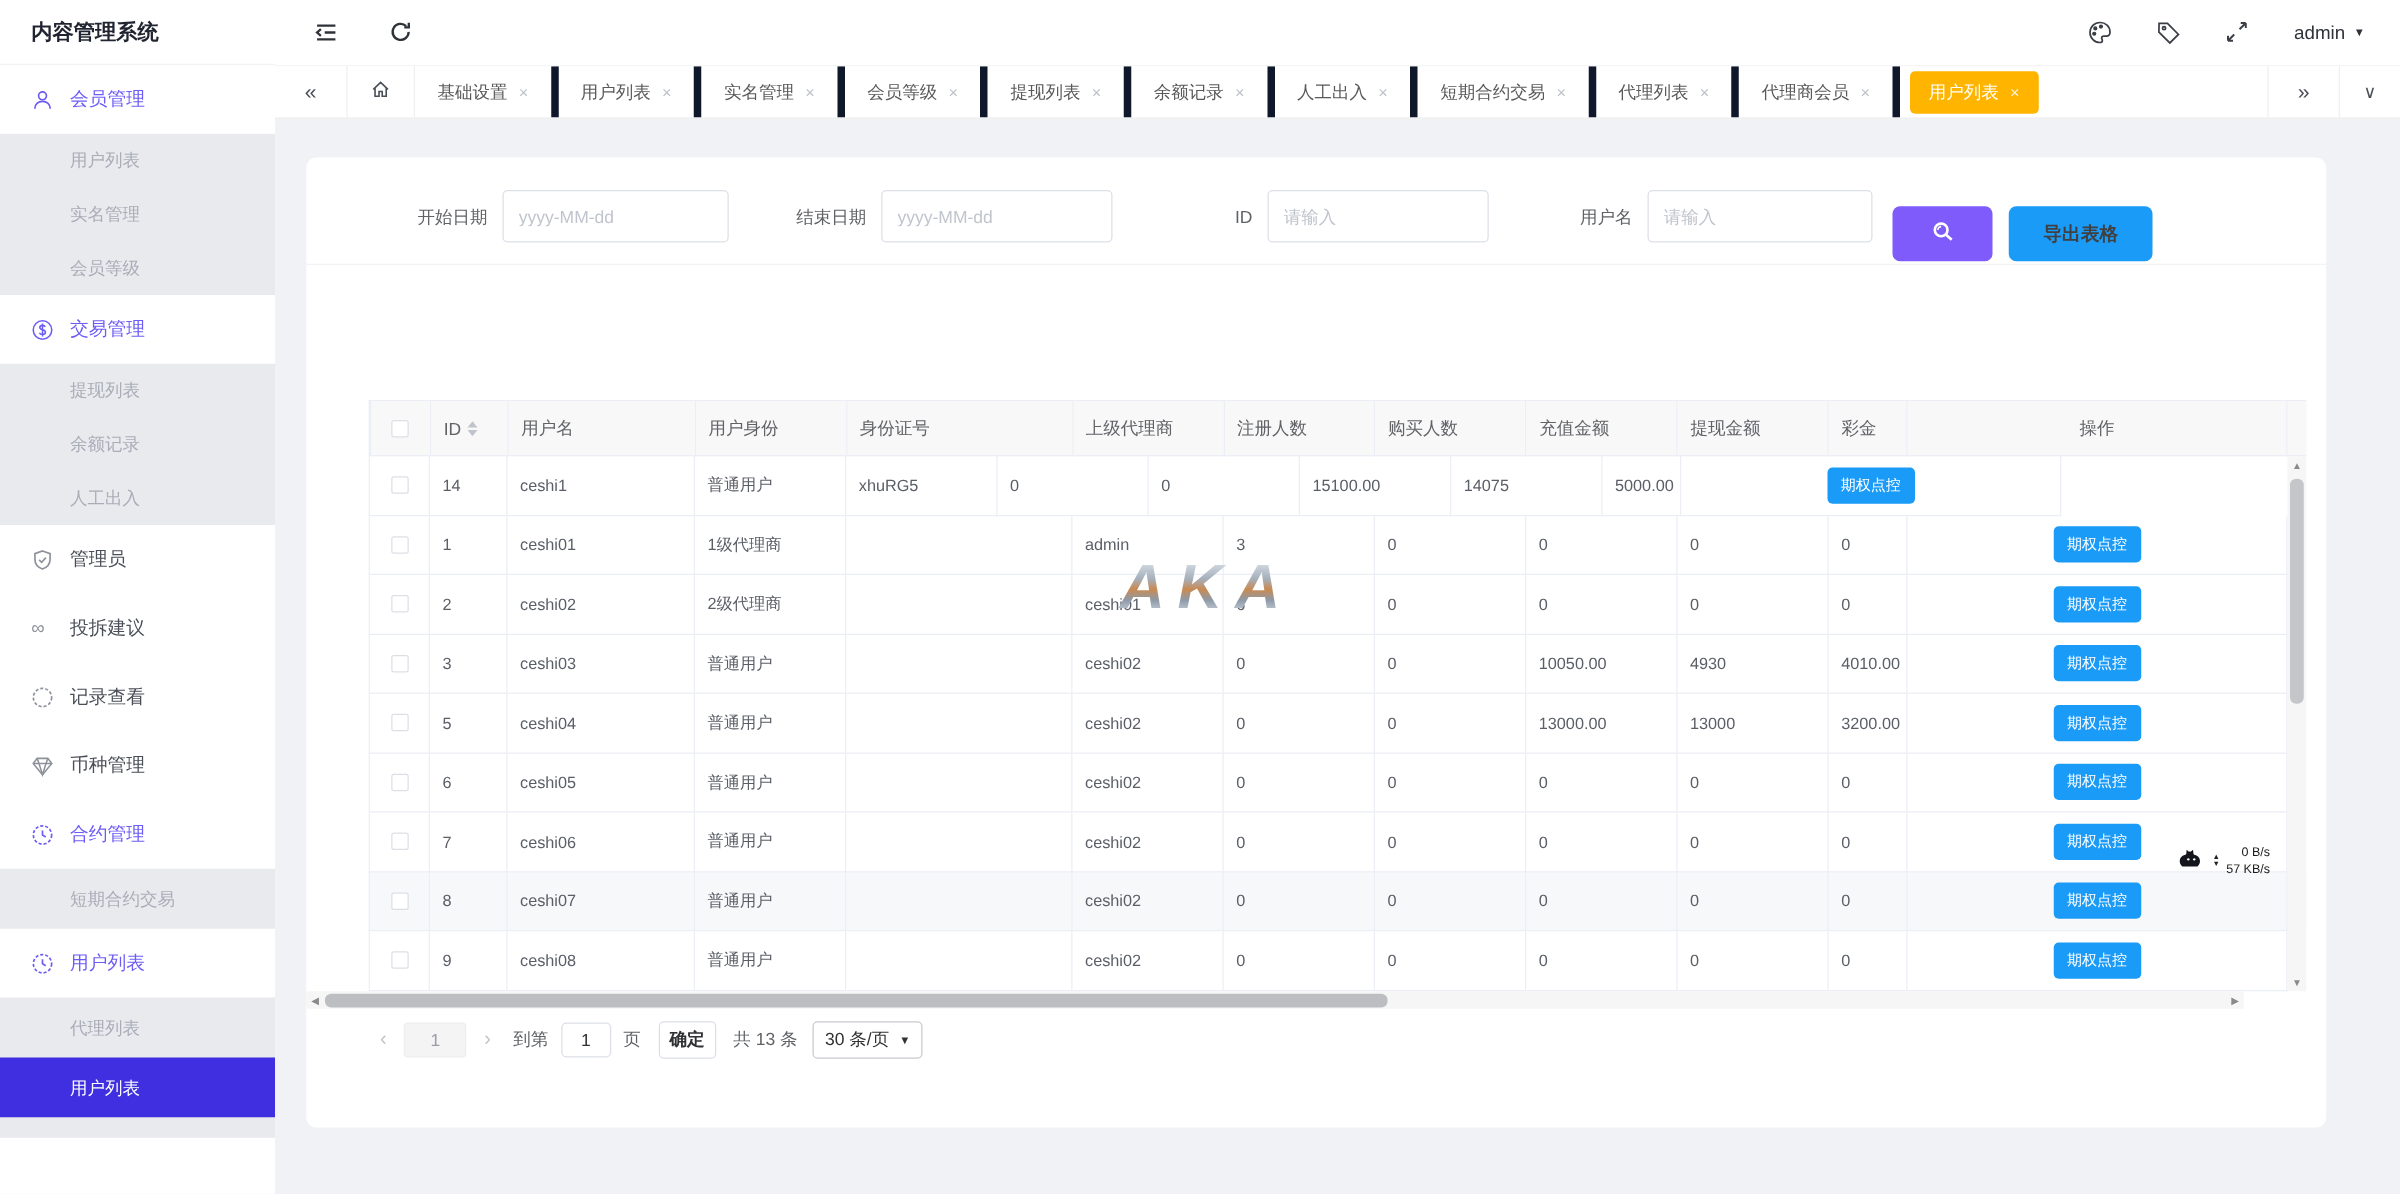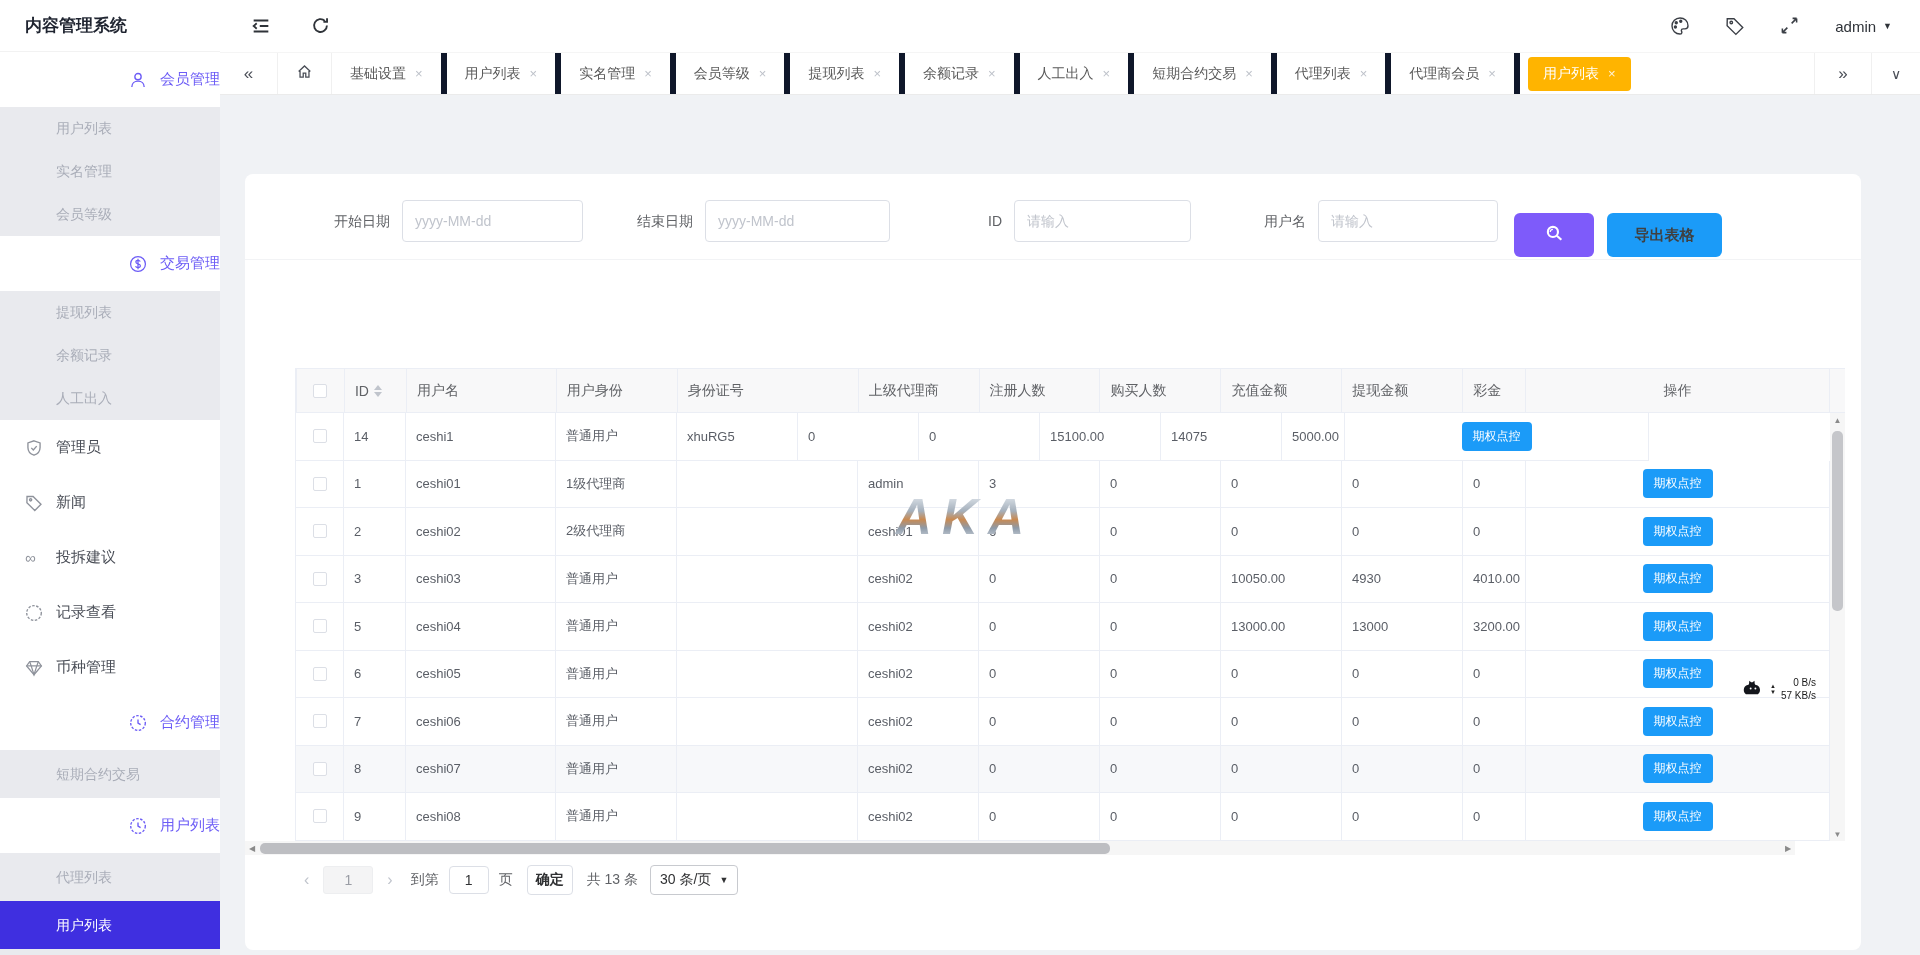--- a/index.html
+++ b/index.html
@@ -3,21 +3,21 @@
 <meta charset="utf-8">
 <style>
   * { margin:0; padding:0; box-sizing:border-box; }
   html,body { width:1920px; height:955px; overflow:hidden; font-family:"Liberation Sans","DejaVu Sans",sans-serif; background:#F0F2F5; }
 
   
   .sidebar { position:absolute; left:0; top:0; width:220px; height:955px; background:#fff; z-index:20; }
   .logo { height:52px; line-height:52px; padding-left:25px; font-size:17px; font-weight:bold; color:#1F2430; border-bottom:1px solid #F2F2F2; }
   .m-item { position:relative; height:55px; display:flex; align-items:center; padding-left:25px; font-size:15px; color:#4A4E57; cursor:pointer; }
   .m-item .mi { width:18px; height:18px; margin-right:13px; display:inline-flex; color:#8E929B; }
-  .m-item.accent { color:#6C5CF6;justify-content:flex-end; }
+  .m-item.accent { color:#6C5CF6; }
   .m-item.accent .mi { color:#6C5CF6; }
   .sub { background:#E9EAEE; }
   .s-item { height:43px; line-height:43px; padding-left:56px; font-size:14px; color:#A9ADB8; cursor:pointer; }
   .s-item.tall { height:48px; line-height:48px; }
   .s-item.active { background:#3F2FE0; color:#fff; }
   .sub-filler { height:16px; background:#E9EAEE; }
 
   
   .tophdr { position:absolute; left:220px; top:0; right:0; height:52px; background:#fff; display:flex; align-items:center; z-index:10; }
   .hd-ic { width:22px; height:22px; color:#2F3339; display:inline-flex; cursor:pointer; }
@@ -35,21 +35,21 @@
   .tabs { display:flex; align-items:stretch; flex:1; overflow:hidden; }
   .tab { display:flex; align-items:center; gap:9px; padding:0 18px; font-size:14px; color:#595959; border-right:6px solid #0f172a; cursor:pointer; white-space:nowrap; }
   .tab .x { font-size:13px; color:#BDC1C9; cursor:pointer; }
   .tab.active { background:#FFB400; color:#fff; border-radius:4px; align-self:center; height:34px; margin:0 8px; border-right:none; padding:0 15px; }
   .tab.active .x { color:rgba(255,255,255,.85); }
   .tb-right { border-left:1px solid #F0F0F0; border-right:1px solid #F0F0F0; margin-left:auto; }
   .tb-down { width:48px; display:flex; align-items:center; justify-content:center; font-size:14px; color:#4A4E57; cursor:pointer; }
 
   
   .content { position:absolute; left:220px; top:95px; right:0; bottom:0; background:#F0F2F5; }
-  .panel { position:absolute; left:25px; top:31px; width:1616px; height:776px; background:#fff; border-radius:8px;margin-top:48px; }
+  .panel { position:absolute; left:25px; top:31px; width:1616px; height:776px; background:#fff; border-radius:8px; }
 
   
   .f-label { position:absolute; top:25px; height:44px; line-height:44px; font-size:14px; color:#606266; text-align:right; }
   .f-input { position:absolute; top:26px; height:42px; border:1px solid #DCDFE6; border-radius:4px; padding:0 12px; font-size:14px; color:#15803d; outline:none; font-family:inherit; }
   .f-input::placeholder { color:#C0C4CC; }
   .btn { position:absolute; top:39px; height:44px; border:none; border-radius:6px; color:#404040; cursor:pointer; font-family:Liberation Serif, serif; }
   .btn-search { left:1269px; width:80px; background:#7E5BFA; display:flex; align-items:center; justify-content:center; }
   .btn-export { left:1362px; width:115px; background:#1B9BF8; font-size:15px; font-weight:bold; }
   .f-divider { position:absolute; left:0; top:85px; width:100%; height:1px; background:#F2F3F5; }
 
@@ -144,29 +144,20 @@
   <div class="m-item">
     <span class="mi">
       <svg viewBox="0 0 16 16" width="18" height="18" fill="none" stroke="currentColor" stroke-width="1.2">
           <path d="M8 1.6l5.4 1.9v4c0 3.4-2.2 5.8-5.4 6.9-3.2-1.1-5.4-3.5-5.4-6.9v-4z"></path>
           <path d="M5.6 7.9l1.8 1.8 3-3.4"></path>
         </svg>
     </span>
     <span>管理员</span>
   </div>
 
-  <div class="m-item">
-    <span class="mi">
-      <svg viewBox="0 0 16 16" width="18" height="18" fill="none" stroke="currentColor" stroke-width="1.2">
-          <path d="M1.8 2.2h5.4l7 7-5.5 5.5-7-7z"></path>
-          <circle cx="5" cy="5.2" r="1"></circle>
-        </svg>
-    </span>
-    <span>新闻</span>
-  </div>
 
   <div class="m-item">
     <span class="mi">∞</span>
     <span>投拆建议</span>
   </div>
 
   <div class="m-item">
     <span class="mi">
       <svg viewBox="0 0 16 16" width="18" height="18" fill="none" stroke="currentColor" stroke-width="1.2" stroke-dasharray="2.2 1.4">
           <circle cx="8" cy="8" r="6.5"></circle>

